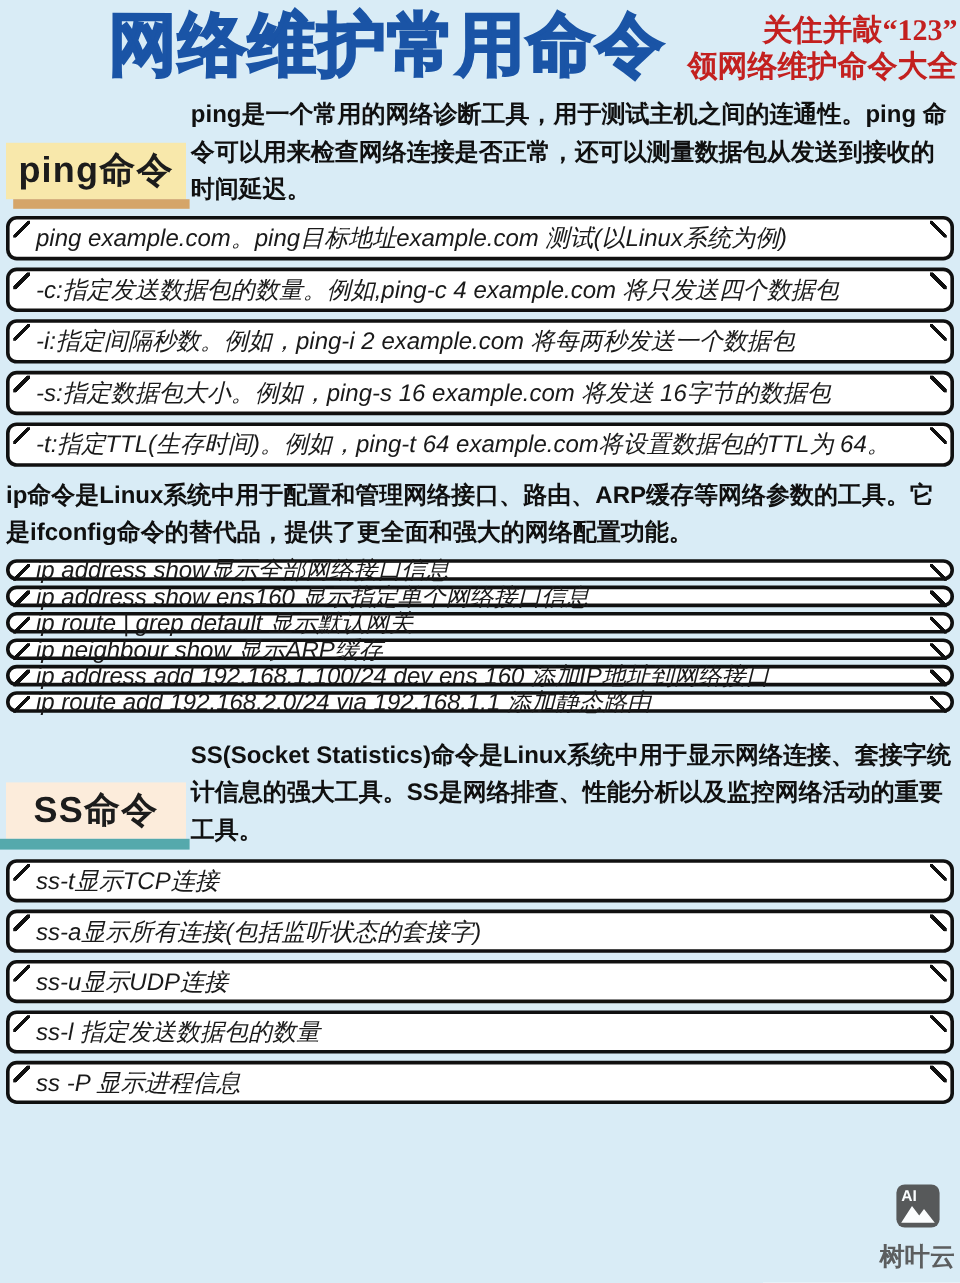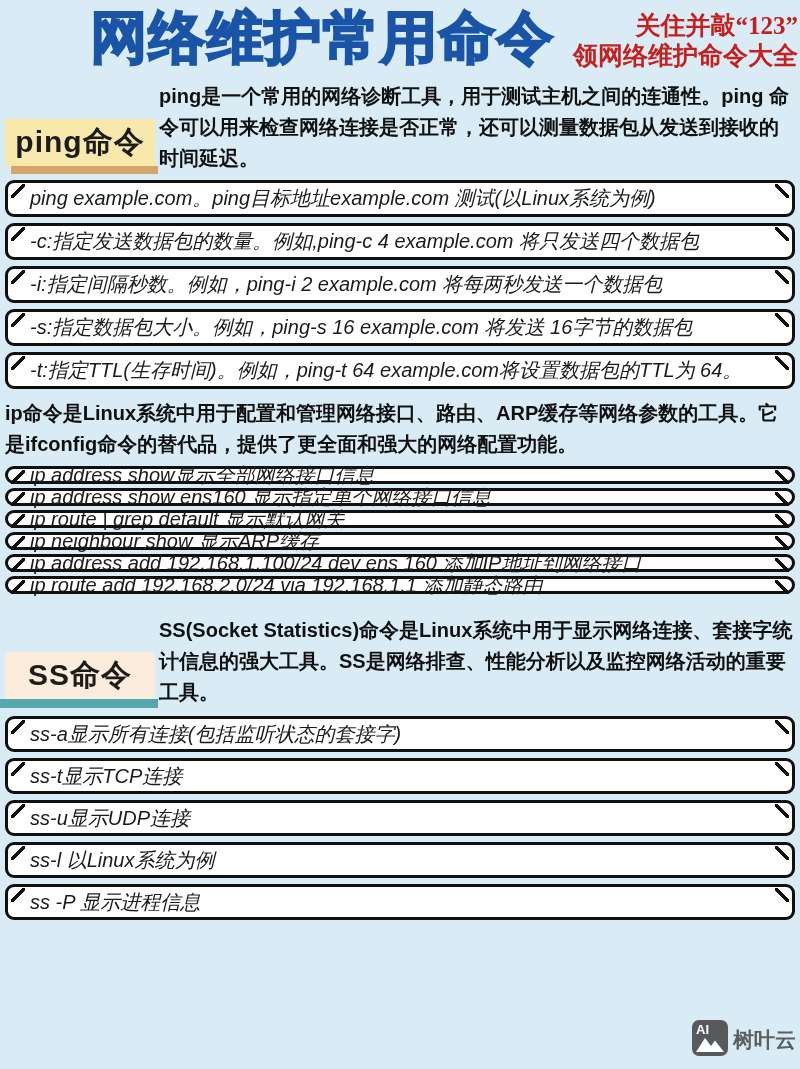--- a/index.html
+++ b/index.html
@@ -54,21 +54,21 @@
   .list-ping .cmd-box{ height:37px; margin-bottom:6px; }
   .list-ip   .cmd-box{ height:18px; margin-bottom:4px; }
   .list-ss   .cmd-box{ height:36px; margin-bottom:6px; }
   .list-ping{ margin-bottom:6px; }
   .list-ip{ margin-bottom:8px; }
   .sec-ip .sec-header{ margin-top:8px; }
   .sec-ss .sec-header{ margin-top:20px; margin-bottom:8px; }
   
   .watermark{
     position:absolute; right:4px; bottom:8px; display:flex; align-items:center;
-    gap:4px; opacity:.9;
+    gap:4px; opacity:.9;flex-direction:column;
   }
   .watermark-label{ font-size:21px; font-weight:700; color:#4f4f4f; }
 </style>
 </head>
 <body>
 
 <div class="page">
 
   <div class="header">
     <div class="title">网络维护常用命令</div>
@@ -134,30 +134,30 @@
   <div class="sec-ss">
     <div class="sec-header">
       <div class="badge-wrap">
         <div class="badge badge-ss">SS命令</div>
         <div class="underline-ss"></div>
       </div>
       <div class="desc">SS(Socket Statistics)命令是Linux系统中用于显示网络连接、套接字统计信息的强大工具。SS是网络排查、性能分析以及监控网络活动的重要工具。</div>
     </div>
     <div class="cmd-list list-ss">
       <div class="cmd-box">
-          <span class="cmd-text">ss-a显示所有连接(包括监听状态的套接字)</span>
+          <span class="cmd-text">ss-t显示TCP连接</span>
         </div>
       <div class="cmd-box">
-          <span class="cmd-text">ss-t显示TCP连接</span>
+          <span class="cmd-text">ss-a显示所有连接(包括监听状态的套接字)</span>
         </div>
       <div class="cmd-box">
           <span class="cmd-text">ss-u显示UDP连接</span>
         </div>
       <div class="cmd-box">
-          <span class="cmd-text">ss-l 以Linux系统为例</span>
+          <span class="cmd-text">ss-l 指定发送数据包的数量</span>
         </div>
       <div class="cmd-box">
           <span class="cmd-text">ss -P 显示进程信息</span>
         </div>
 
     </div>
   </div>
 
   <div class="watermark">
     <span>

